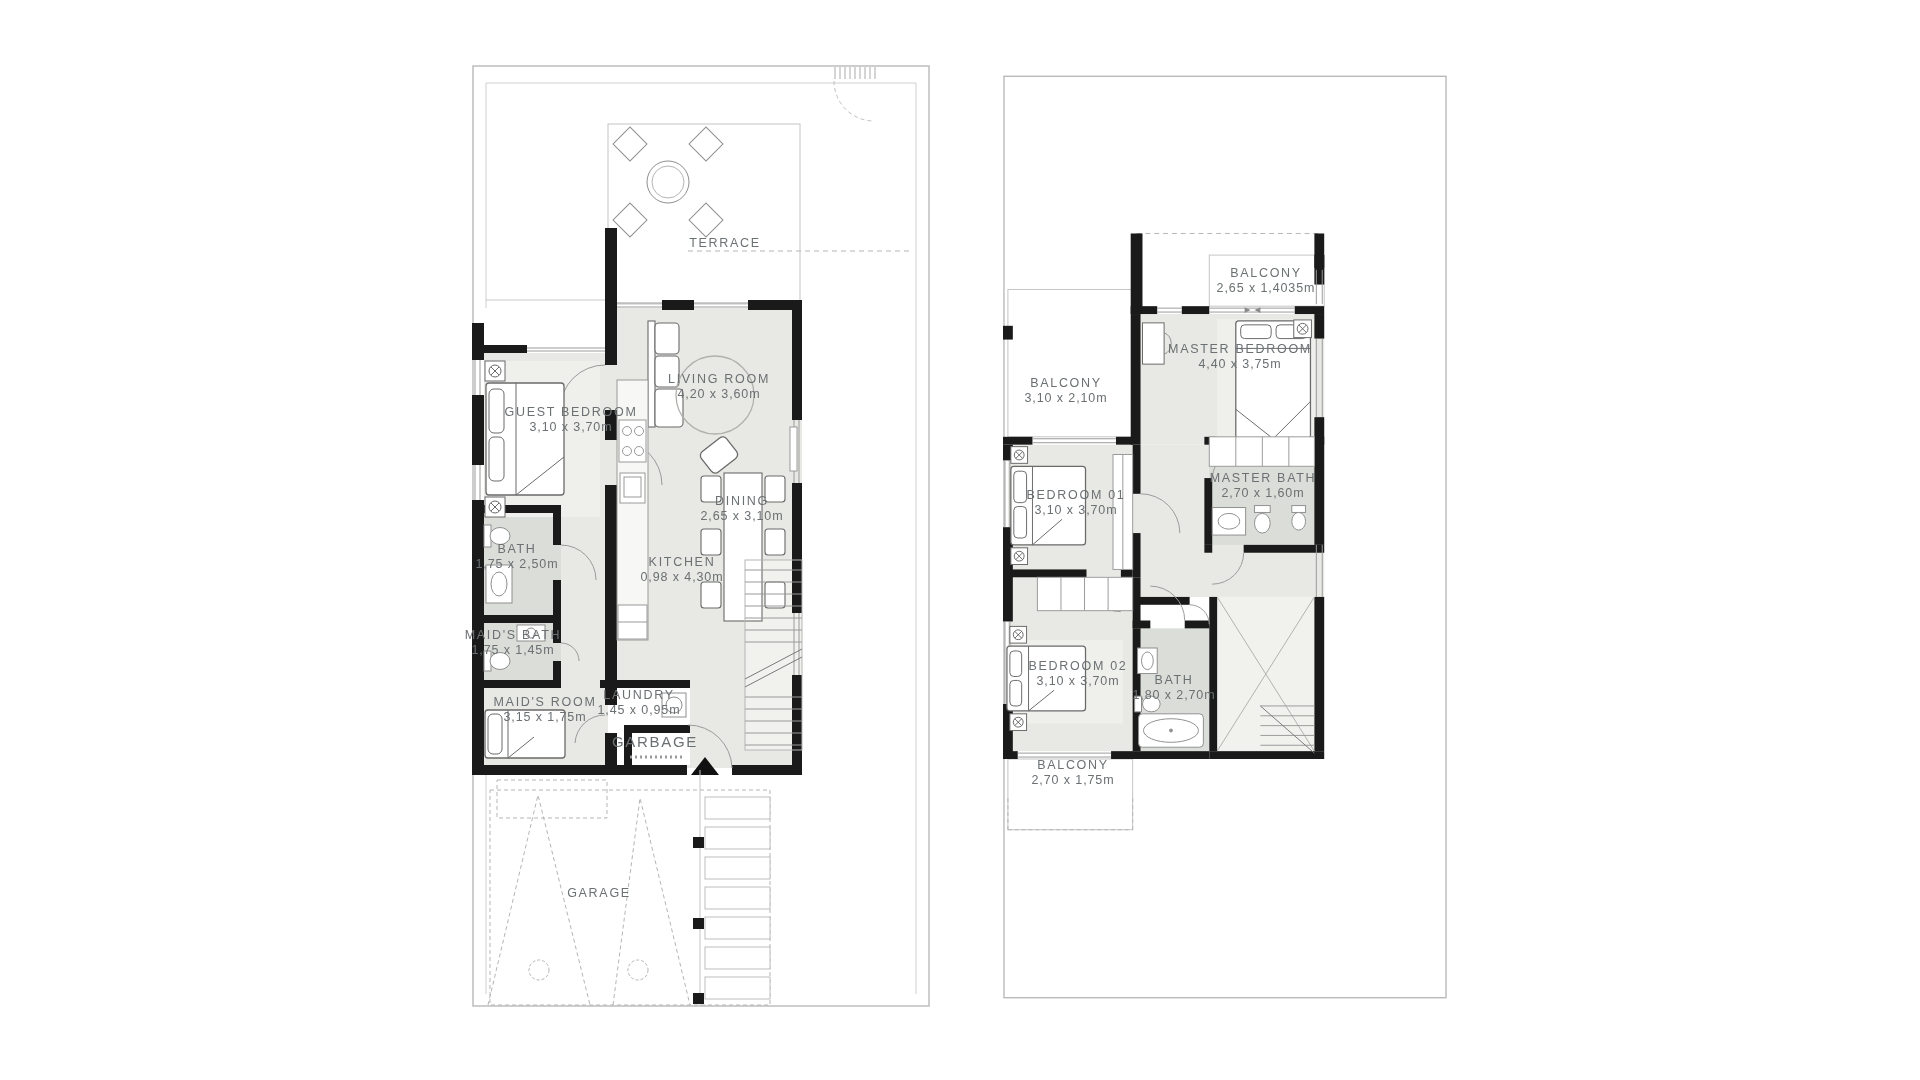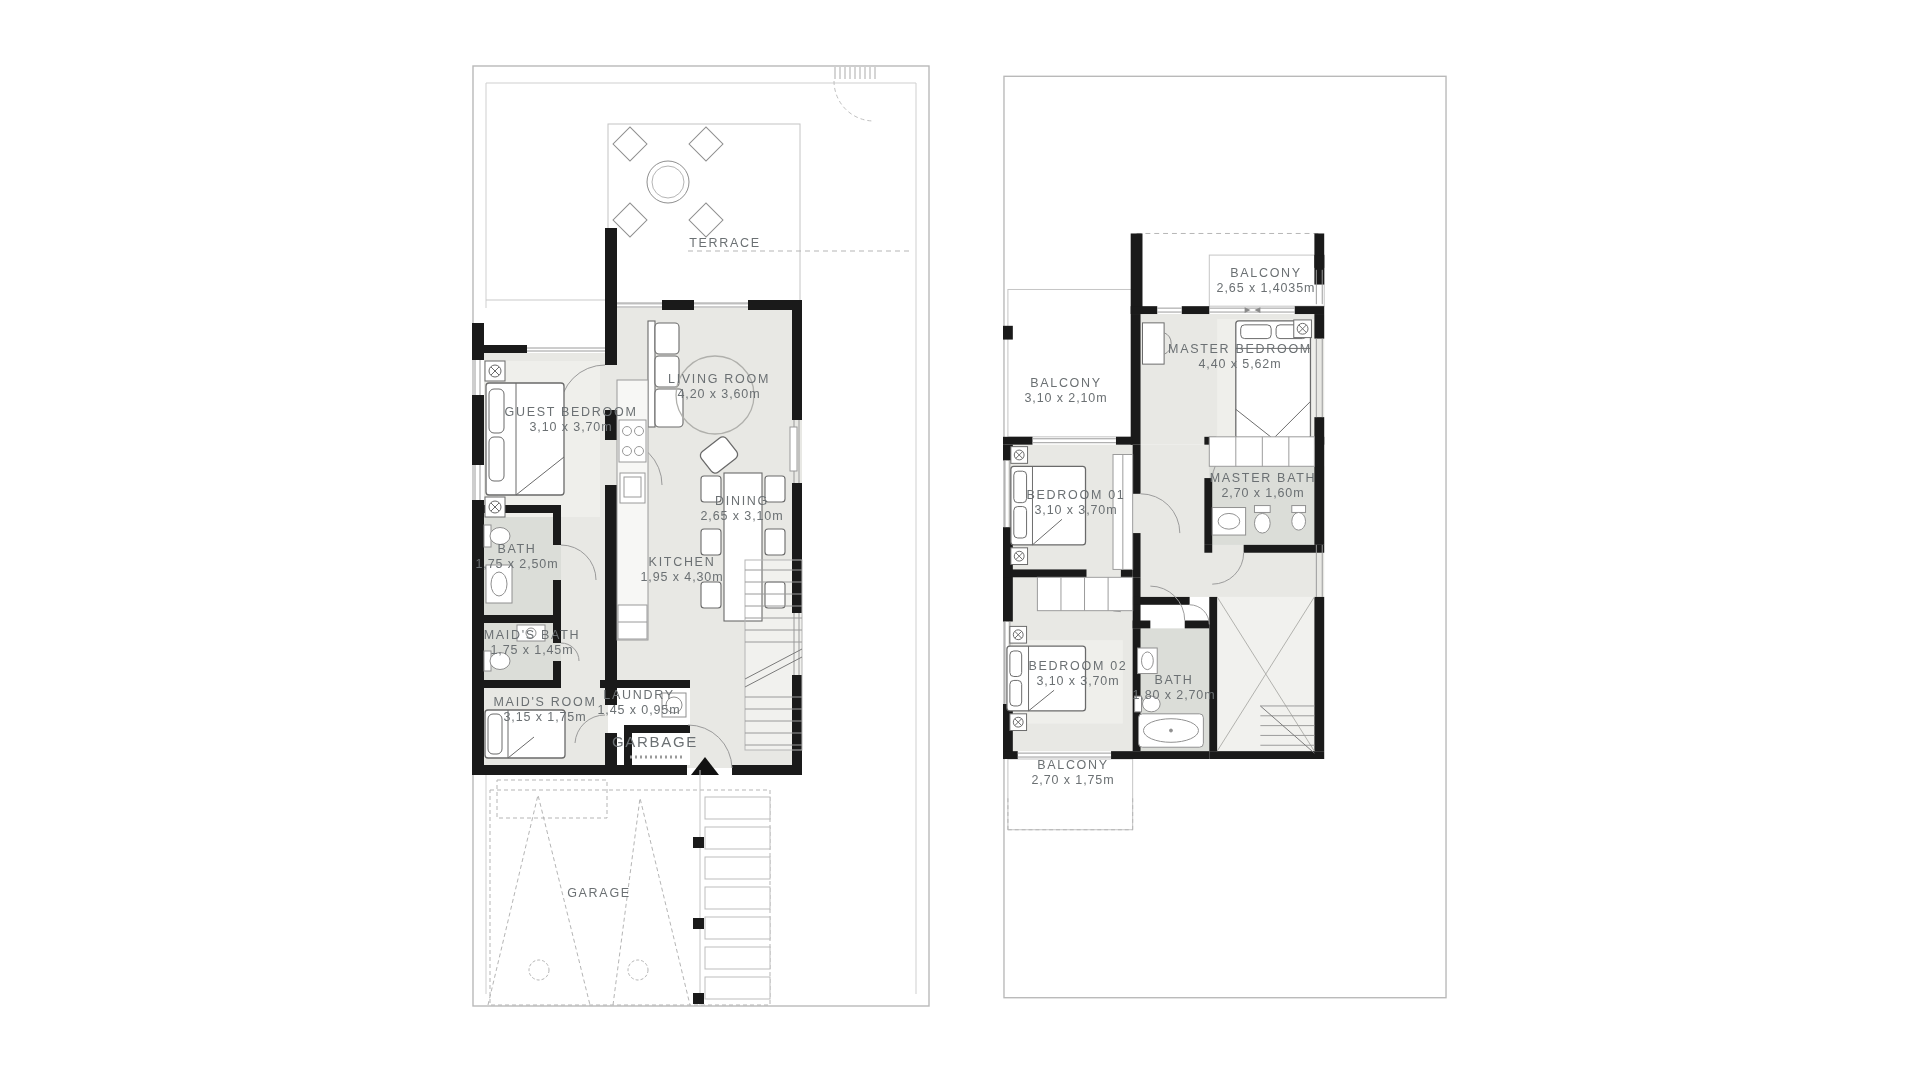--- a/index.html
+++ b/index.html
@@ -217,38 +217,38 @@
       <span class="rdims">4,20 x 3,60m</span>
     </div>
     <div class="lbl" style="left:99px;top:355px">
       <span class="rname">GUEST BEDROOM</span>
       <span class="rdims">3,10 x 3,70m</span>
     </div>
     <div class="lbl" style="left:45px;top:492px">
       <span class="rname">BATH</span>
       <span class="rdims">1,75 x 2,50m</span>
     </div>
-    <div class="lbl" style="left:60px;top:578px">
+    <div class="lbl" style="left:41px;top:578px">
       <span class="rname">MAID'S BATH</span>
       <span class="rdims">1,75 x 1,45m</span>
     </div>
     <div class="lbl" style="left:73px;top:645px">
       <span class="rname">MAID'S ROOM</span>
       <span class="rdims">3,15 x 1,75m</span>
     </div>
     <div class="lbl" style="left:167px;top:638px">
       <span class="rname">LAUNDRY</span>
       <span class="rdims">1,45 x 0,95m</span>
     </div>
     <div class="lbl" style="left:183px;top:676px;font-size:15px">
       <span class="rname">GARBAGE</span>
     </div>
     <div class="lbl" style="left:210px;top:505px">
       <span class="rname">KITCHEN</span>
-      <span class="rdims">1,95 x 4,30m</span>
+      <span class="rdims">0,98 x 4,30m</span>
     </div>
     <div class="lbl" style="left:270px;top:444px">
       <span class="rname">DINING</span>
       <span class="rdims">2,65 x 3,10m</span>
     </div>
     <div class="lbl" style="left:127px;top:828px">
       <span class="rname">GARAGE</span>
     </div>
   </section>
 
@@ -433,21 +433,21 @@
         <path d="M262 642 L317 690" stroke="#7a7a7a"></path>
       </g>
     </svg>
 
     <div class="lbl" style="left:263px;top:214px">
       <span class="rname">BALCONY</span>
       <span class="rdims">2,65 x 1,4035m</span>
     </div>
     <div class="lbl" style="left:237px;top:290px">
       <span class="rname">MASTER BEDROOM</span>
-      <span class="rdims">4,40 x 5,62m</span>
+      <span class="rdims">4,40 x 3,75m</span>
     </div>
     <div class="lbl" style="left:63px;top:324px">
       <span class="rname">BALCONY</span>
       <span class="rdims">3,10 x 2,10m</span>
     </div>
     <div class="lbl" style="left:260px;top:419px">
       <span class="rname">MASTER BATH</span>
       <span class="rdims">2,70 x 1,60m</span>
     </div>
     <div class="lbl" style="left:73px;top:436px">

